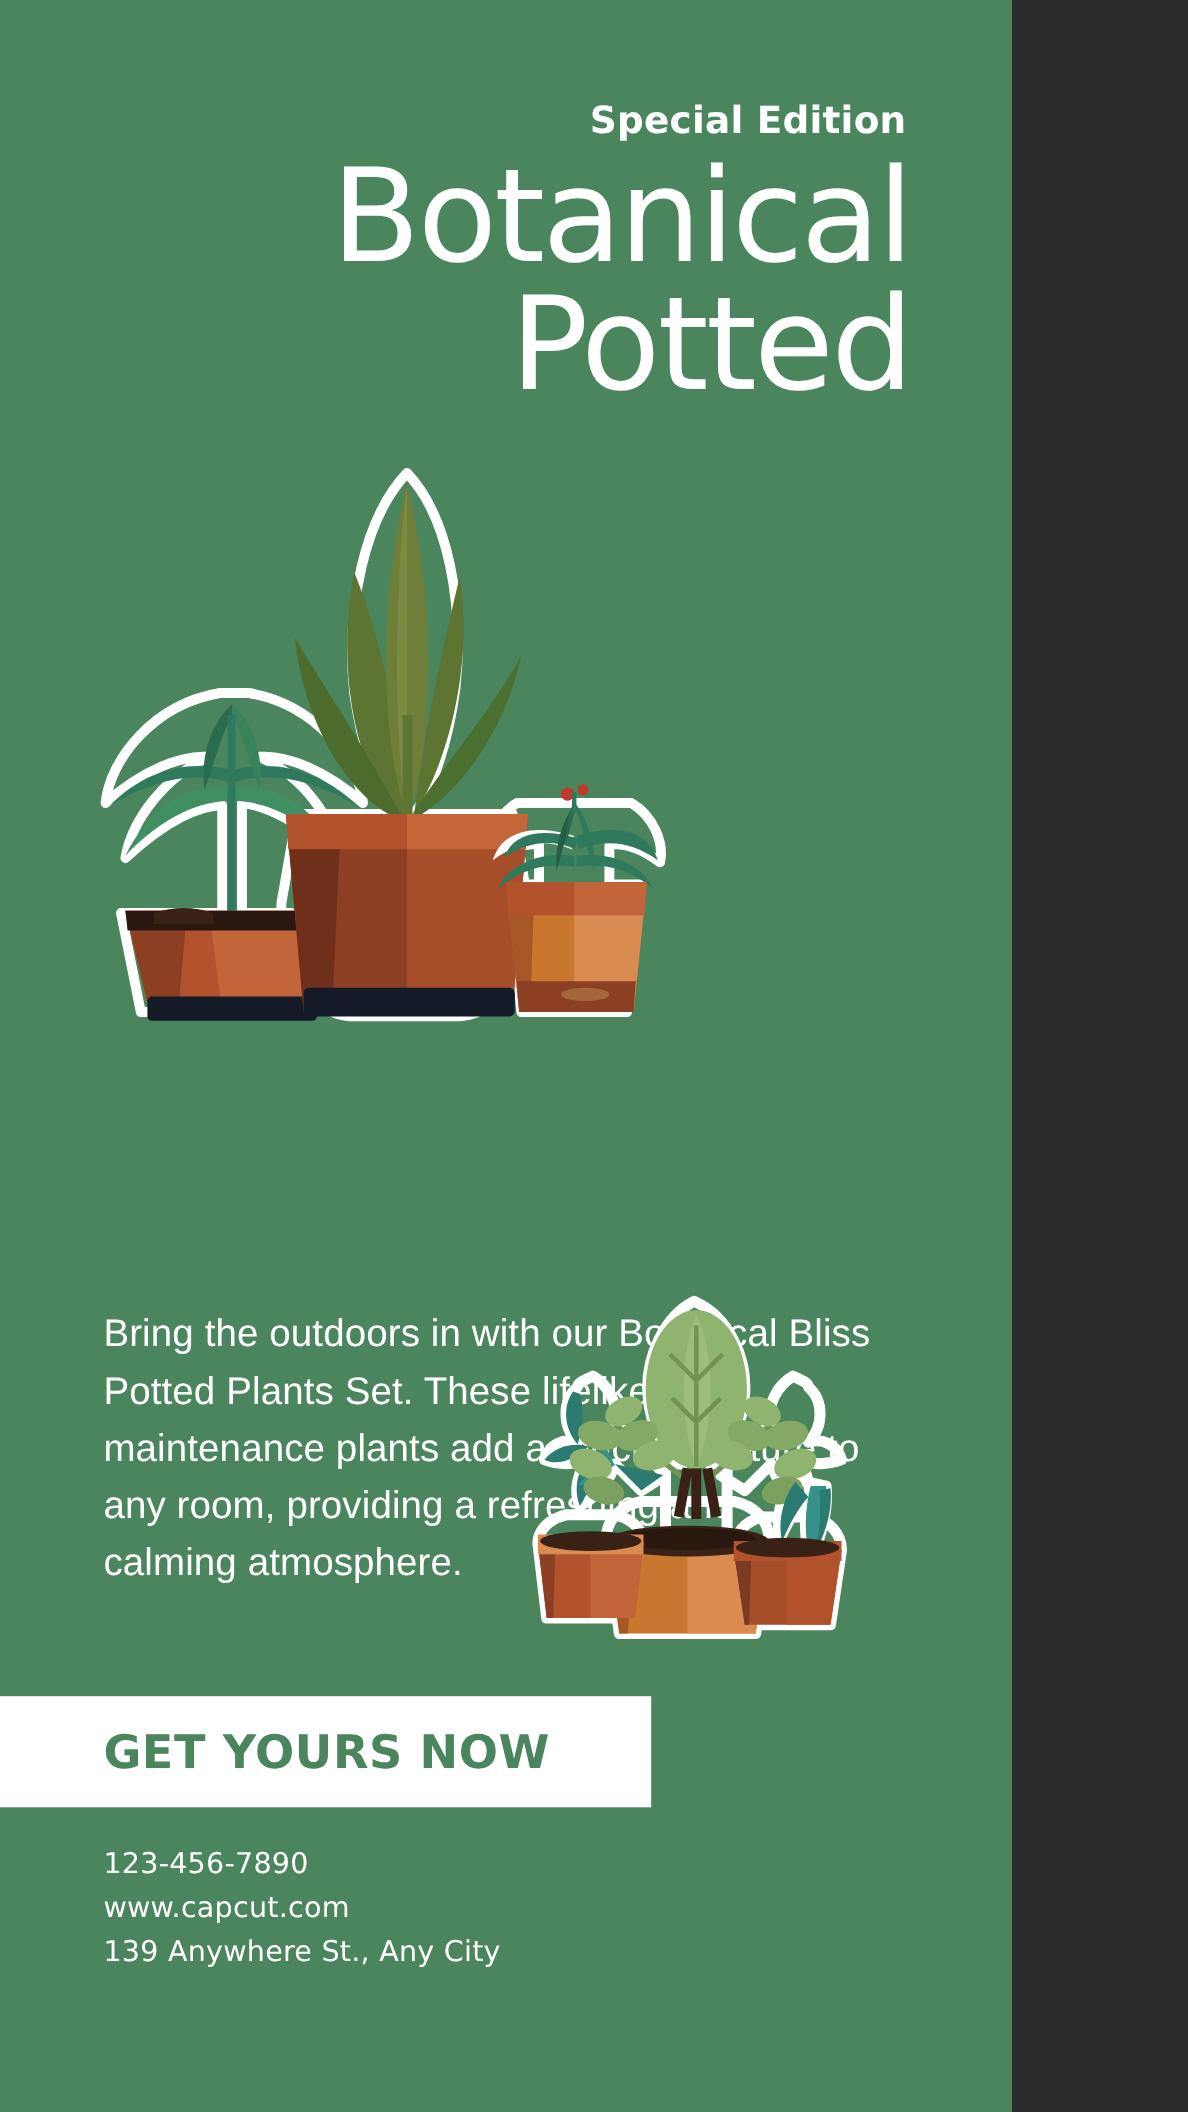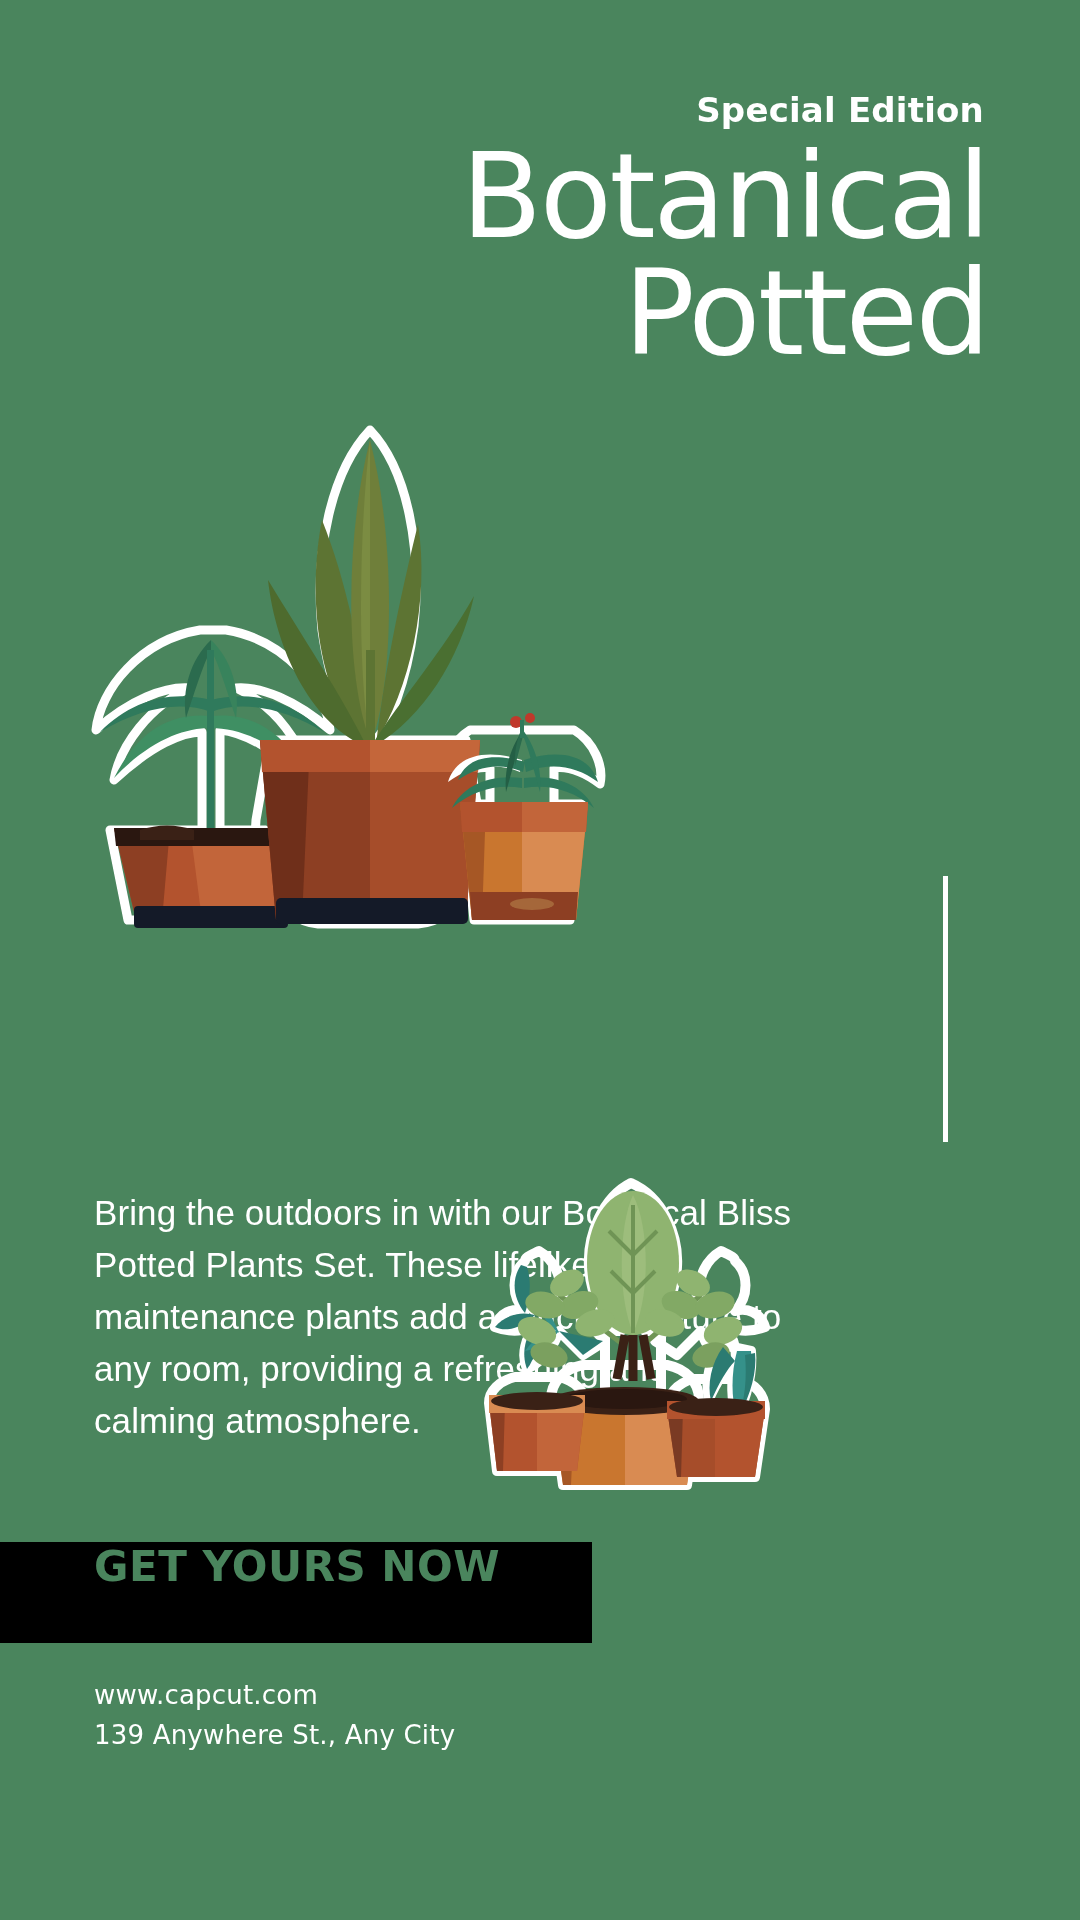--- a/index.html
+++ b/index.html
@@ -1,19 +1,19 @@
 <!DOCTYPE html>
 <html><head>
 <meta charset="utf-8">
 <style>
   * { margin:0; padding:0; box-sizing:border-box; }
   html,body{ background:#2c2c2c; }
   .poster{
     position:relative;
-    width:1080px; height:1920px;
+    width:920px; height:1920px;
     background:#4a855d;
     overflow:hidden;
     font-family:"Liberation Sans", sans-serif;
   }
 
   
   .special-edition{
     position:absolute; right:96px; top:93px;
     font-family:"DejaVu Sans", sans-serif;
     font-size:34px; font-weight:700; letter-spacing:.2px;
@@ -45,22 +45,22 @@
     font-weight:400;
     font-size:35px;
     line-height:52px;
     letter-spacing:.1px;
   }
 
   
   .cta-band{
     position:absolute; left:0; top:1542px;
     width:592px; height:101px;
-    background:#000000;
-    display:flex; 
+    background:#ffffff;
+    display:flex; align-items:center;
   }
   .cta-text{
     margin-left:94px;
     color:#4a855d;
     font-family:"DejaVu Sans", sans-serif;
     font-weight:700;
     font-size:42px;
     letter-spacing:.5px;
   }
 
@@ -246,17 +246,18 @@
         <ellipse cx="261" cy="252" rx="47" ry="9" fill="#3a2116"></ellipse>
       </g>
     </svg>
   </div>
 
   <div class="cta-band">
     <span class="cta-text">GET YOURS NOW</span>
   </div>
 
   <div class="contact">
+    <div>123-456-7890</div>
     <div>www.capcut.com</div>
     <div>139 Anywhere St., Any City</div>
   </div>
 
 </div>
 
 </body></html>

